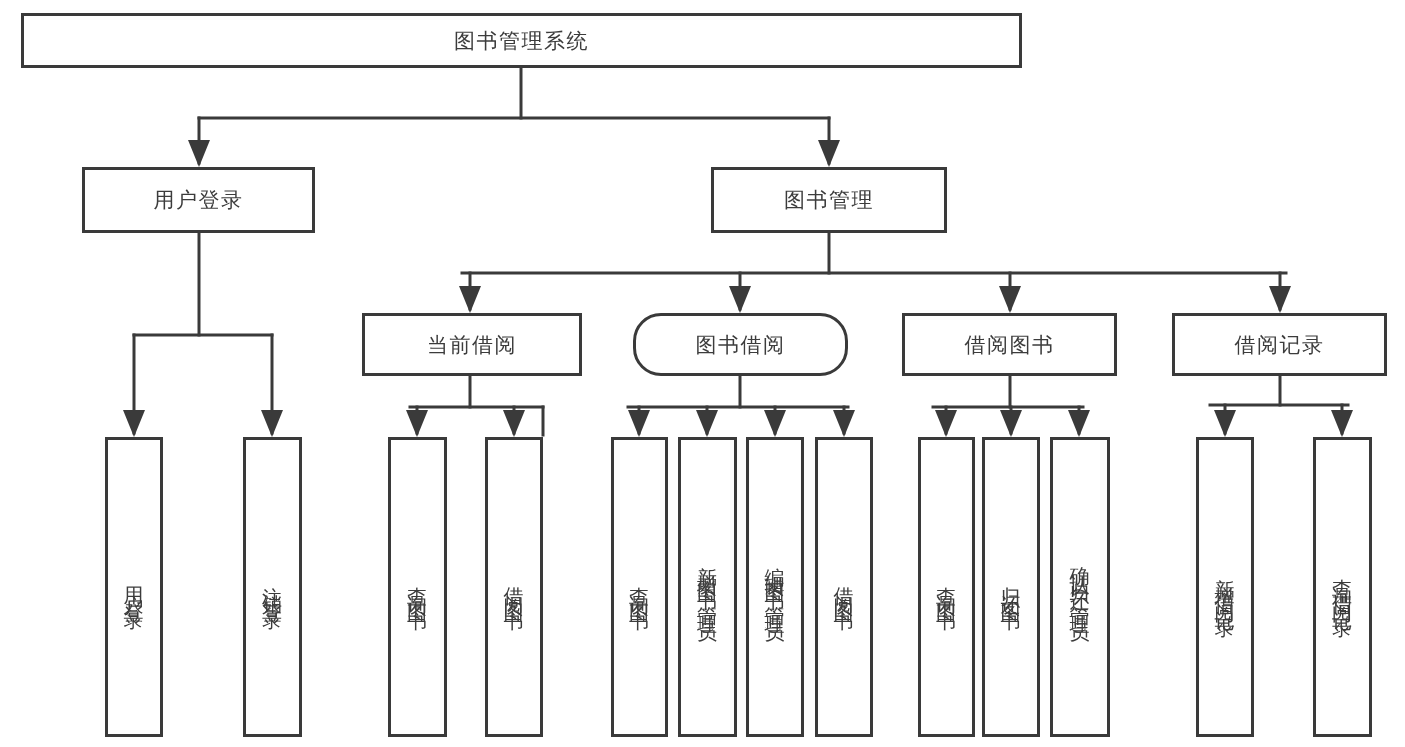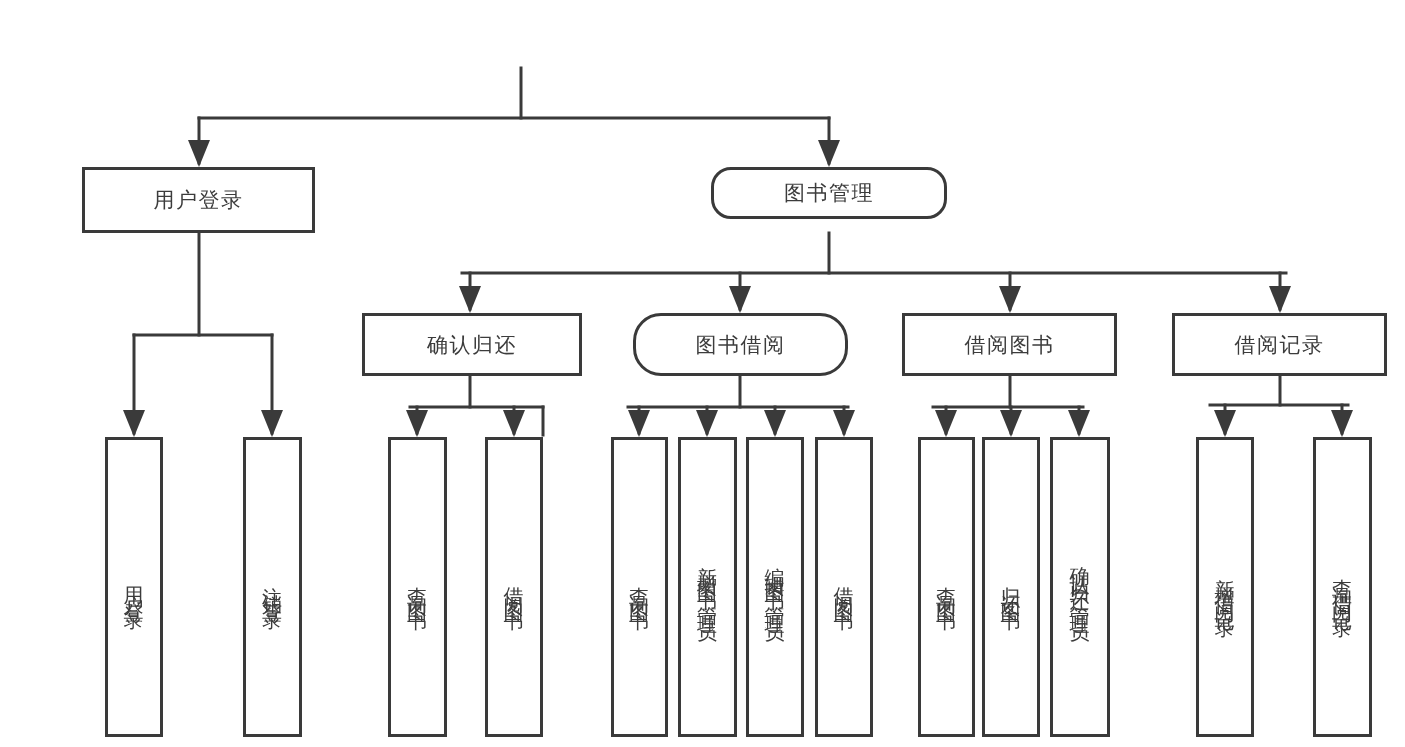--- a/index.html
+++ b/index.html
@@ -118,30 +118,33 @@
     <polygon points="1068,410 1090,410 1079,437"></polygon>
 
     <line x1="1280" y1="376" x2="1280" y2="405"></line>
     <line x1="1210" y1="405" x2="1348" y2="405"></line>
     <line x1="1225" y1="405" x2="1225" y2="433"></line>
     <line x1="1342" y1="405" x2="1342" y2="433"></line>
     <polygon points="1214,410 1236,410 1225,437"></polygon>
     <polygon points="1331,410 1353,410 1342,437"></polygon>
   </svg>
 
+  <div class="node hbox" style="left:21px; top:13px; width:1001px; height:55px;">
+    <span>图书管理系统</span>
+  </div>
 
   <div class="node hbox" style="left:82px; top:167px; width:233px; height:66px;">
     <span>用户登录</span>
   </div>
-  <div class="node hbox" style="left:711px; top:167px; width:236px; height:52px;border-radius:20px;">
+  <div class="node hbox" style="left:711px; top:167px; width:236px; height:66px;">
     <span>图书管理</span>
   </div>
 
   <div class="node hbox" style="left:362px; top:313px; width:220px; height:63px;">
-    <span>确认归还</span>
+    <span>当前借阅</span>
   </div>
   <div class="node hbox" style="left:633px; top:313px; width:215px; height:63px;border-radius:28px;">
     <span>图书借阅</span>
   </div>
   <div class="node hbox" style="left:902px; top:313px; width:215px; height:63px;">
     <span>借阅图书</span>
   </div>
   <div class="node hbox" style="left:1172px; top:313px; width:215px; height:63px;">
     <span>借阅记录</span>
   </div>

